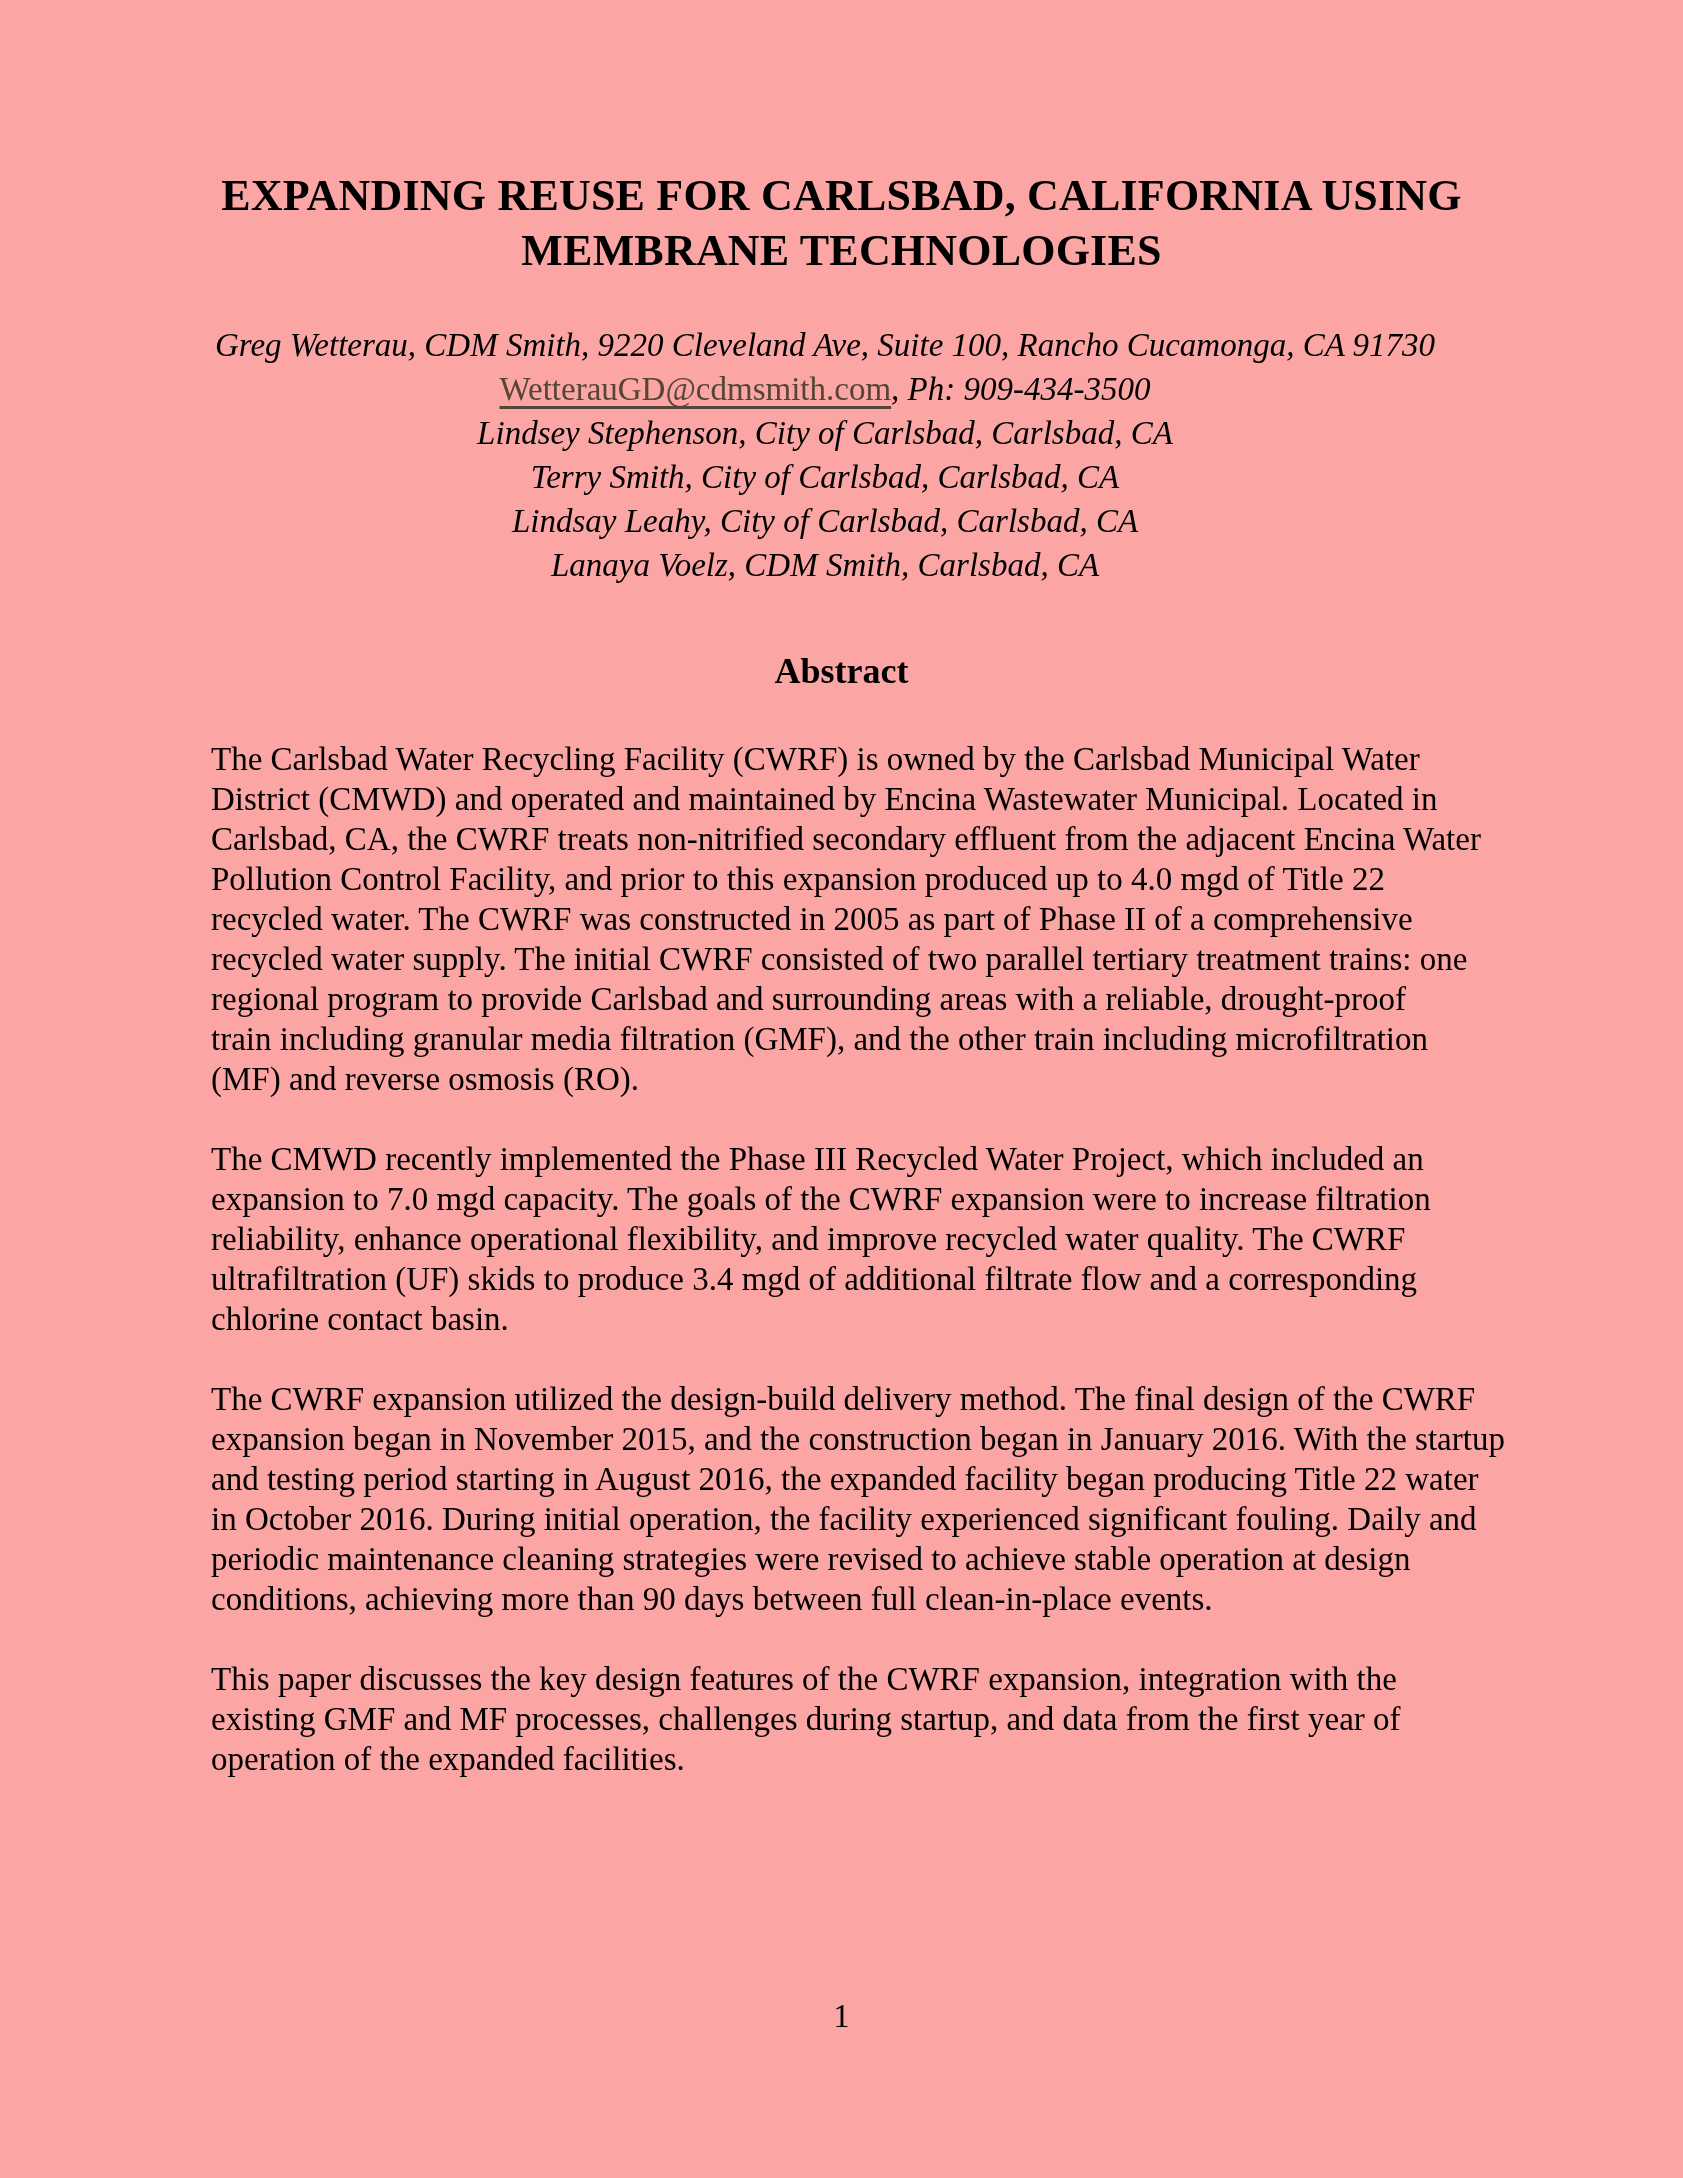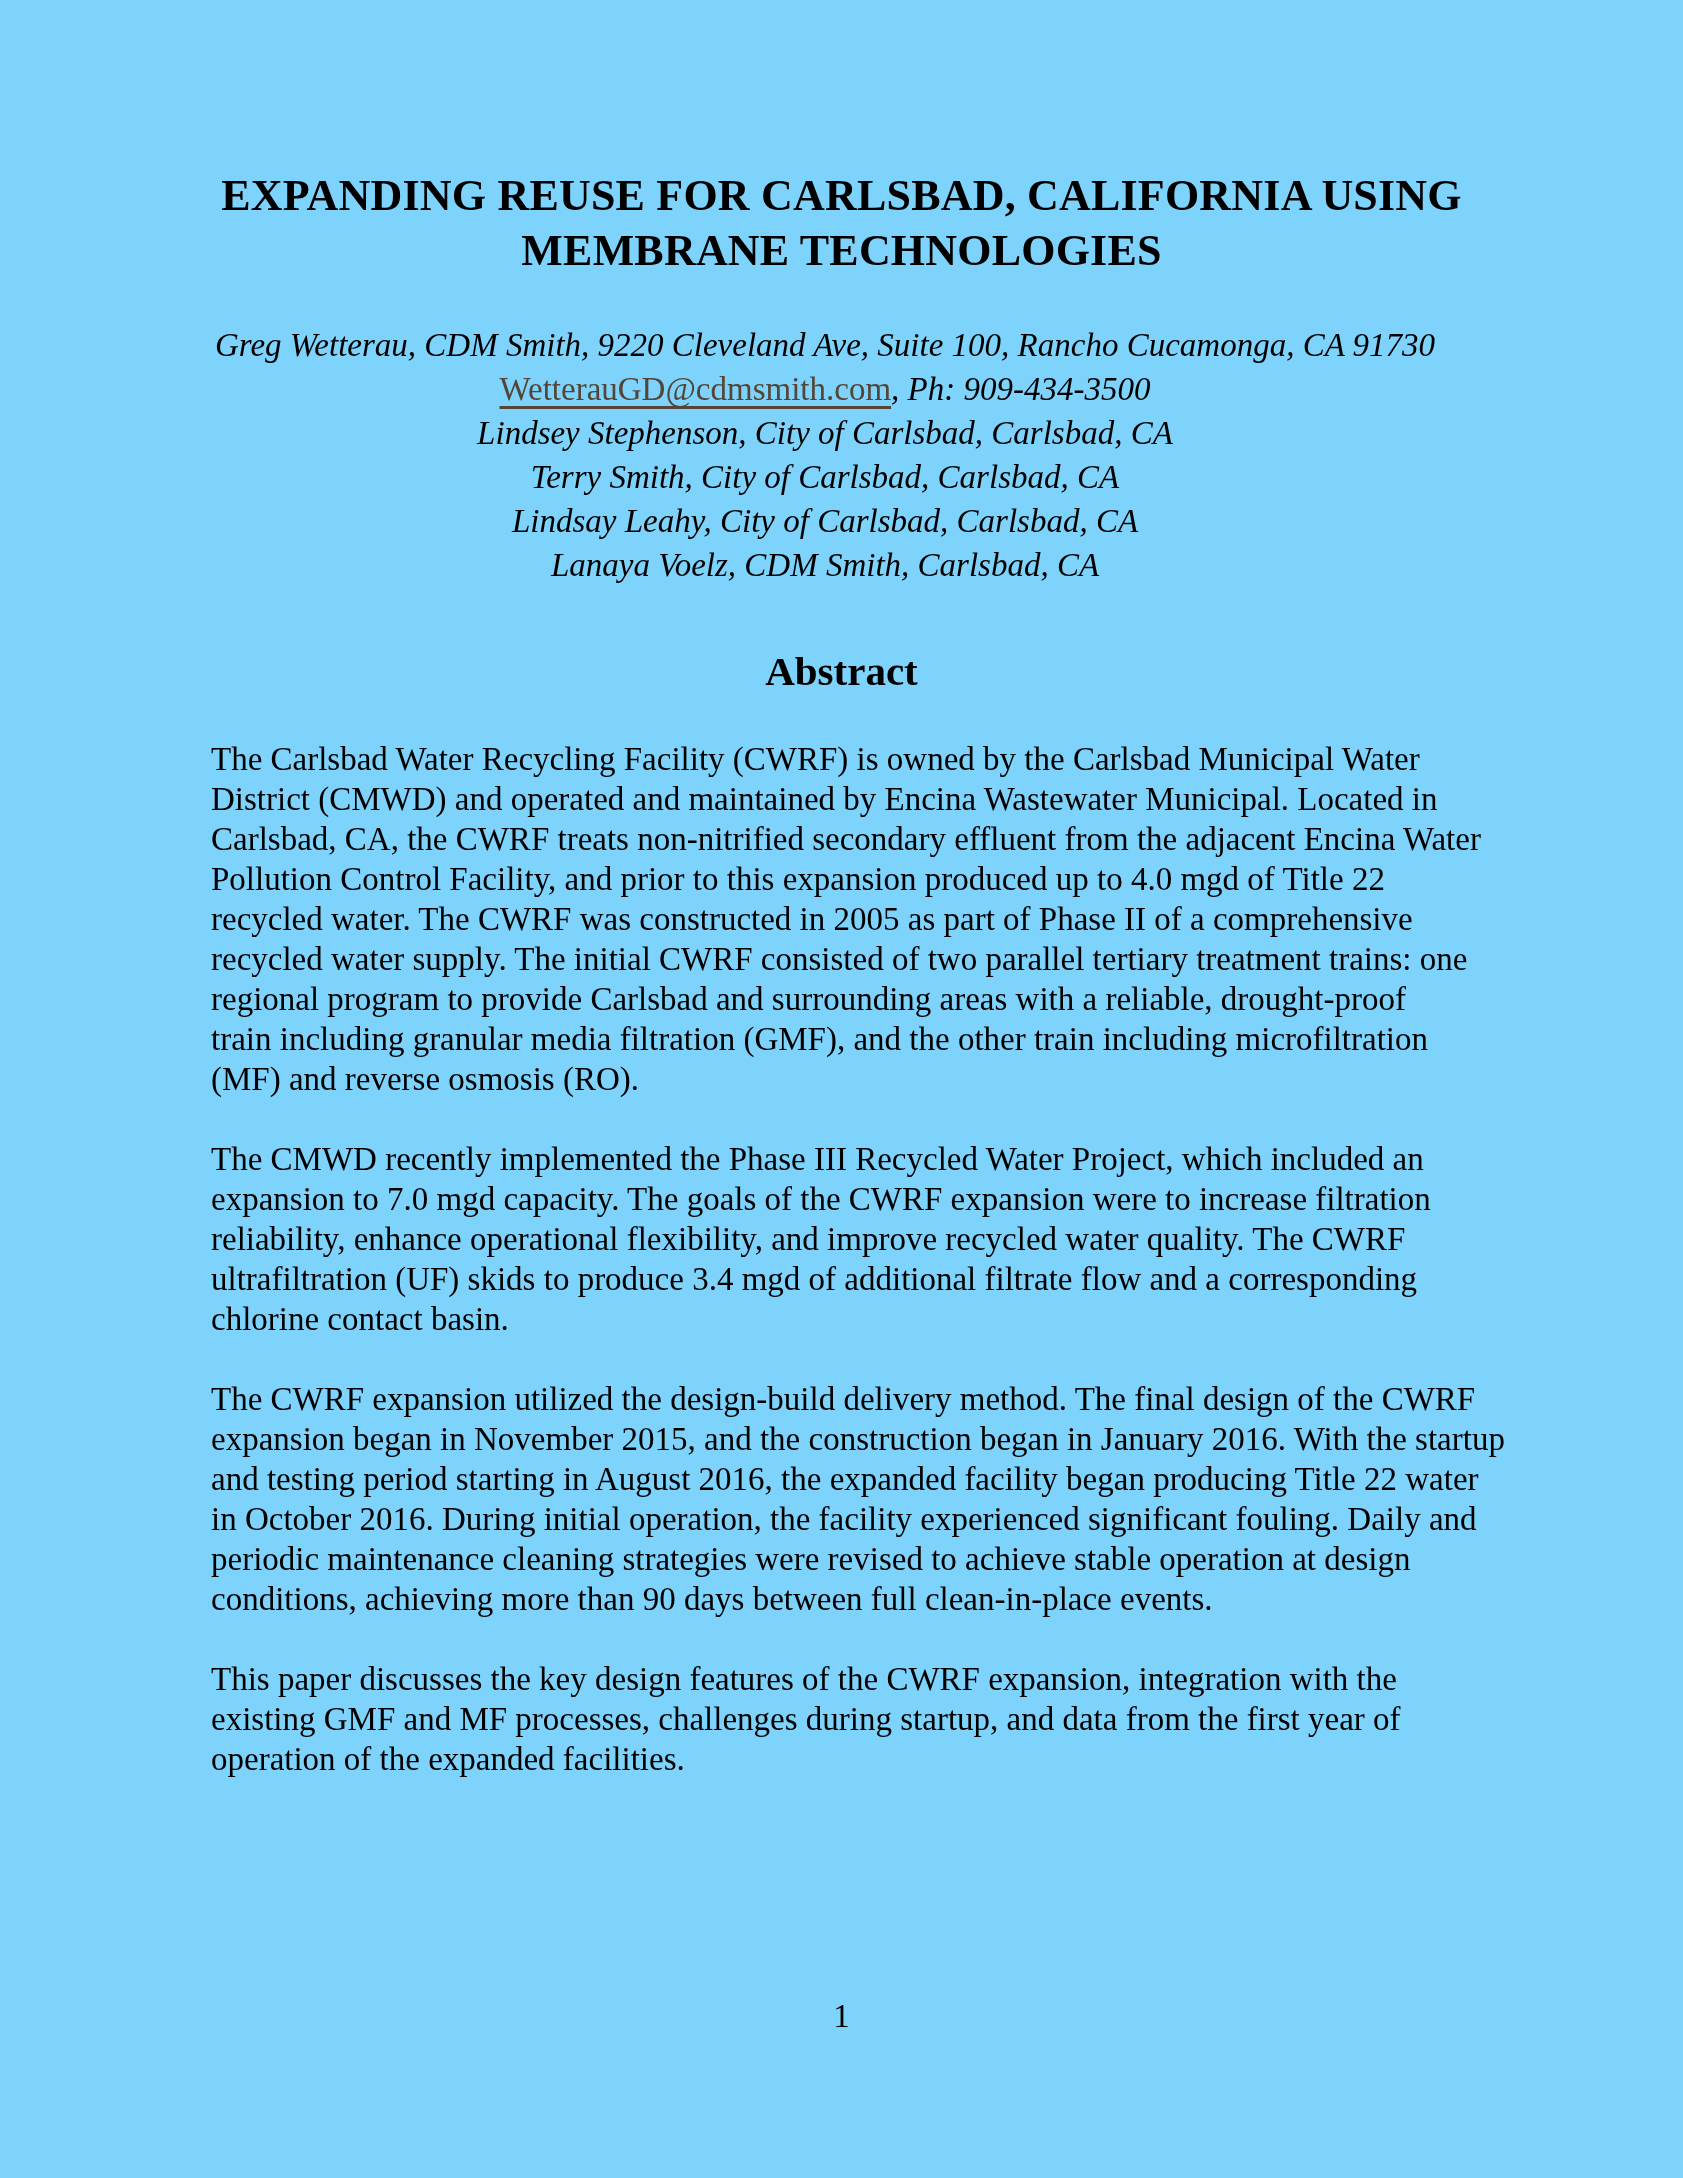--- a/index.html
+++ b/index.html
@@ -4,21 +4,21 @@
 <style>
   html, body {
     margin: 0;
     padding: 0;
     background: #ffffff;
   }
   .page {
     position: relative;
     width: 1683px;
     height: 2178px;
-    background: #7dd3fc;
+    background: #fca5a5;
     font-family: "Liberation Serif", "DejaVu Serif", serif;
     color: #000000;
     overflow: hidden;
   }
   .title-block {
     position: absolute;
     top: 168px;
     left: 0;
     width: 1683px;
     text-align: center;
@@ -45,21 +45,21 @@
     text-underline-offset: 6px;
     cursor: pointer;
   }
   .abstract-heading {
     position: absolute;
     top: 644px;
     left: 0;
     width: 1683px;
     text-align: center;
     font-weight: 700;
-    font-size: 41px;
+    font-size: 36px;
     line-height: 55px;
   }
   .abstract-body {
     position: absolute;
     top: 739px;
     left: 195px;
     width: 1293px;
     font-size: 33px;
     line-height: 40px;
     text-align: left;

